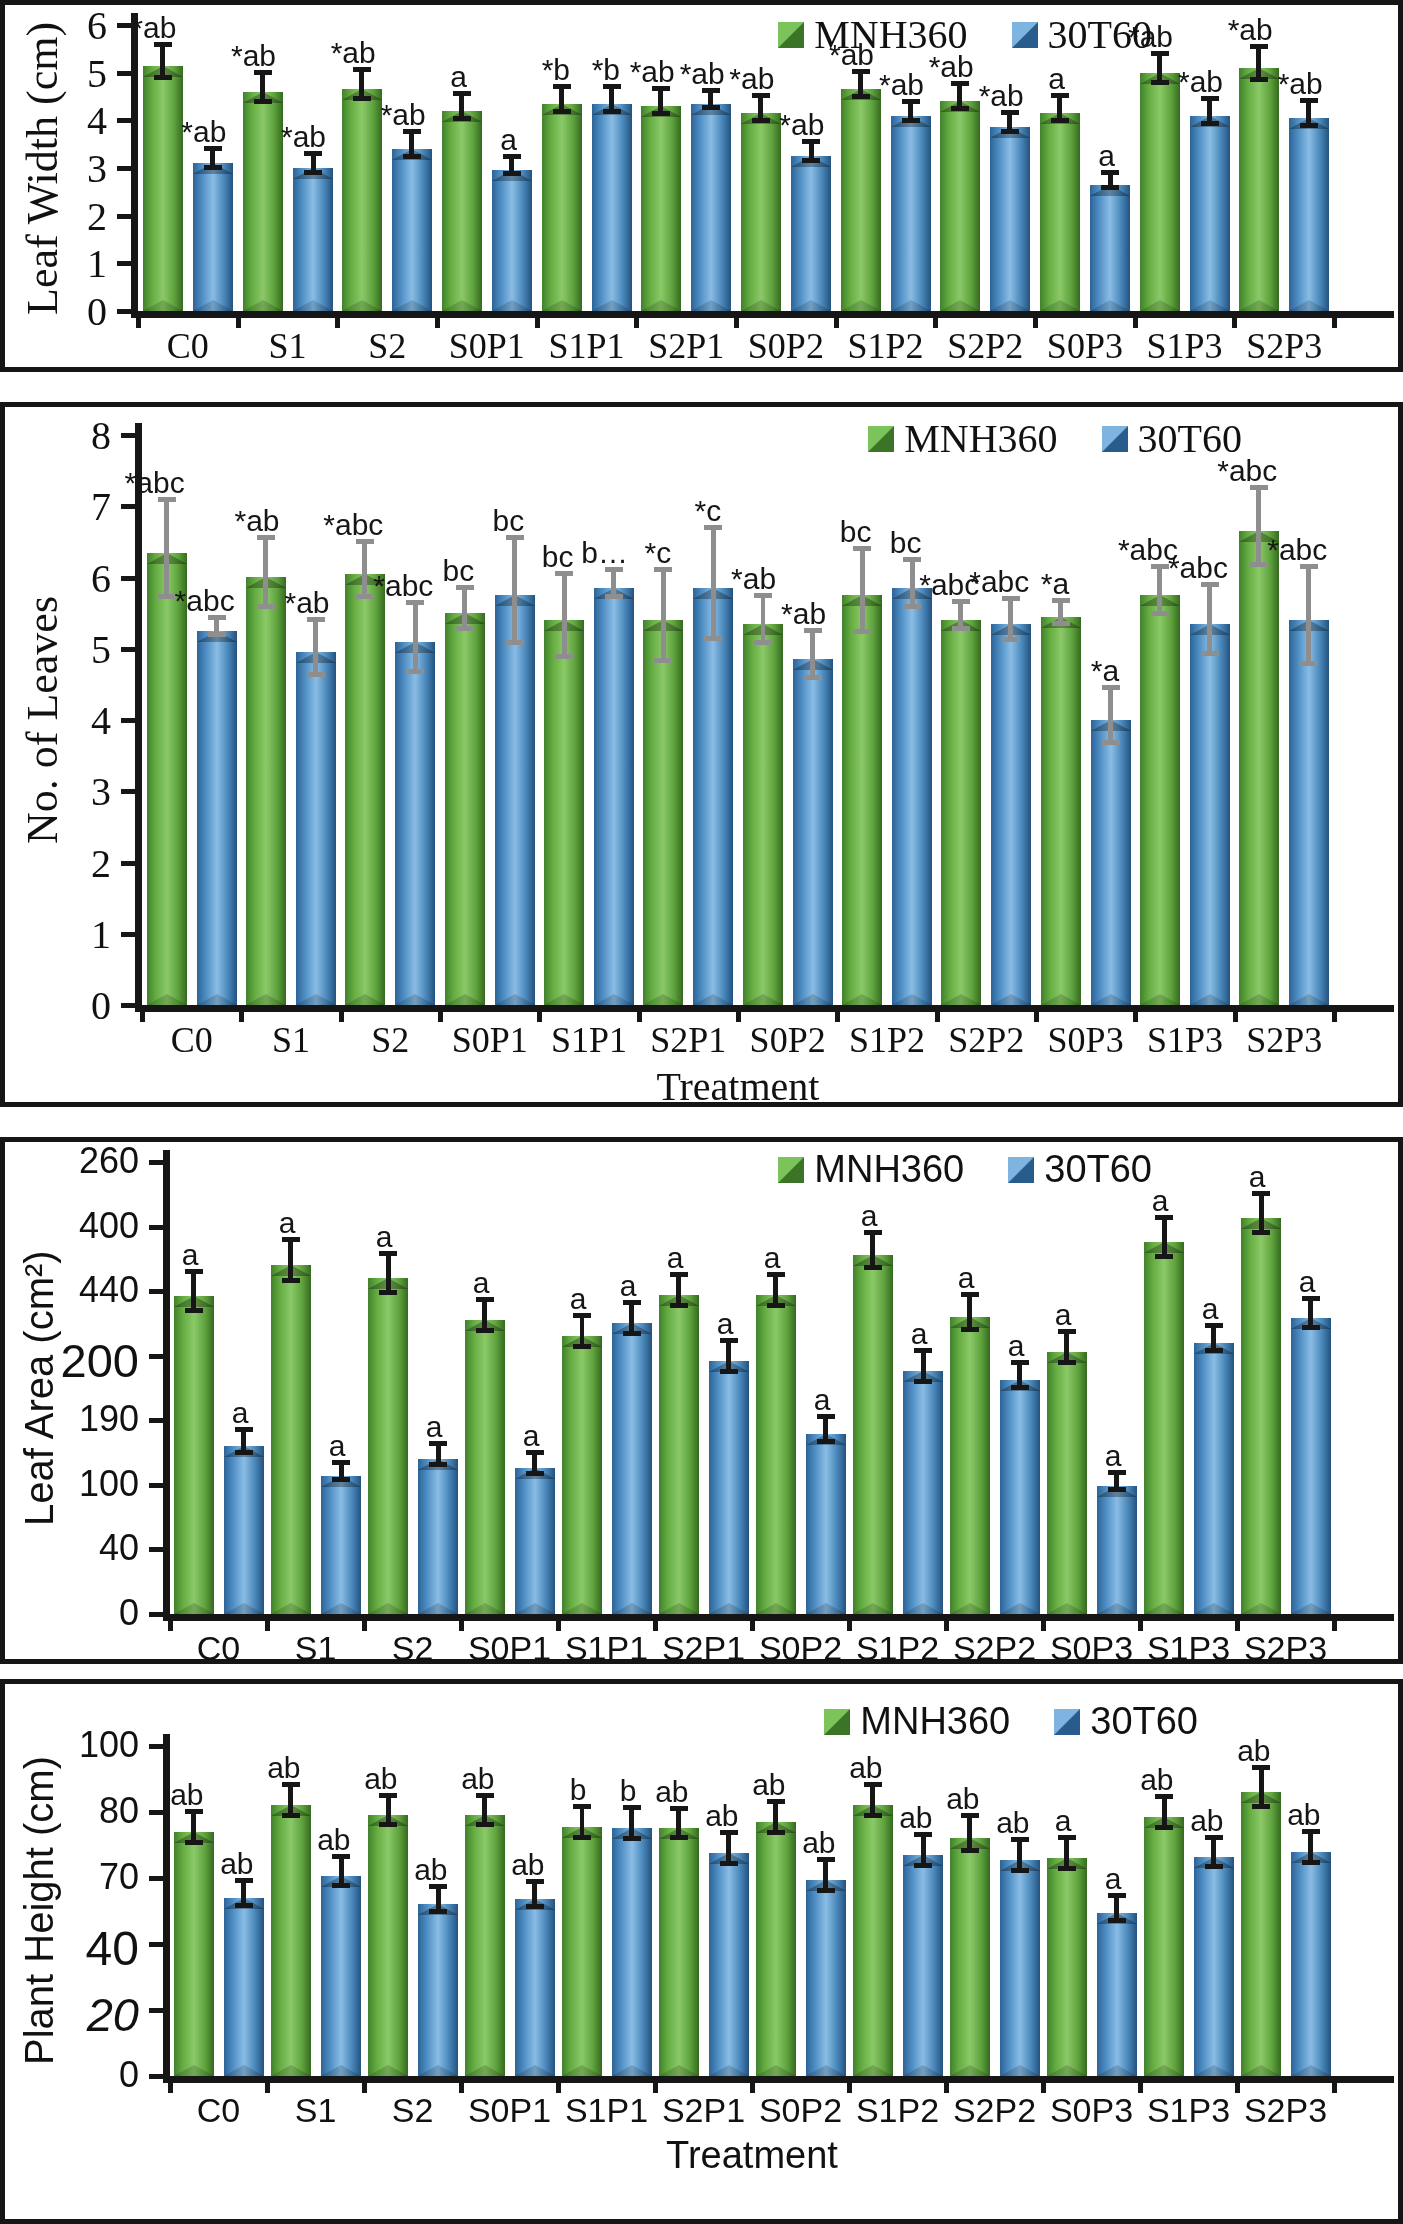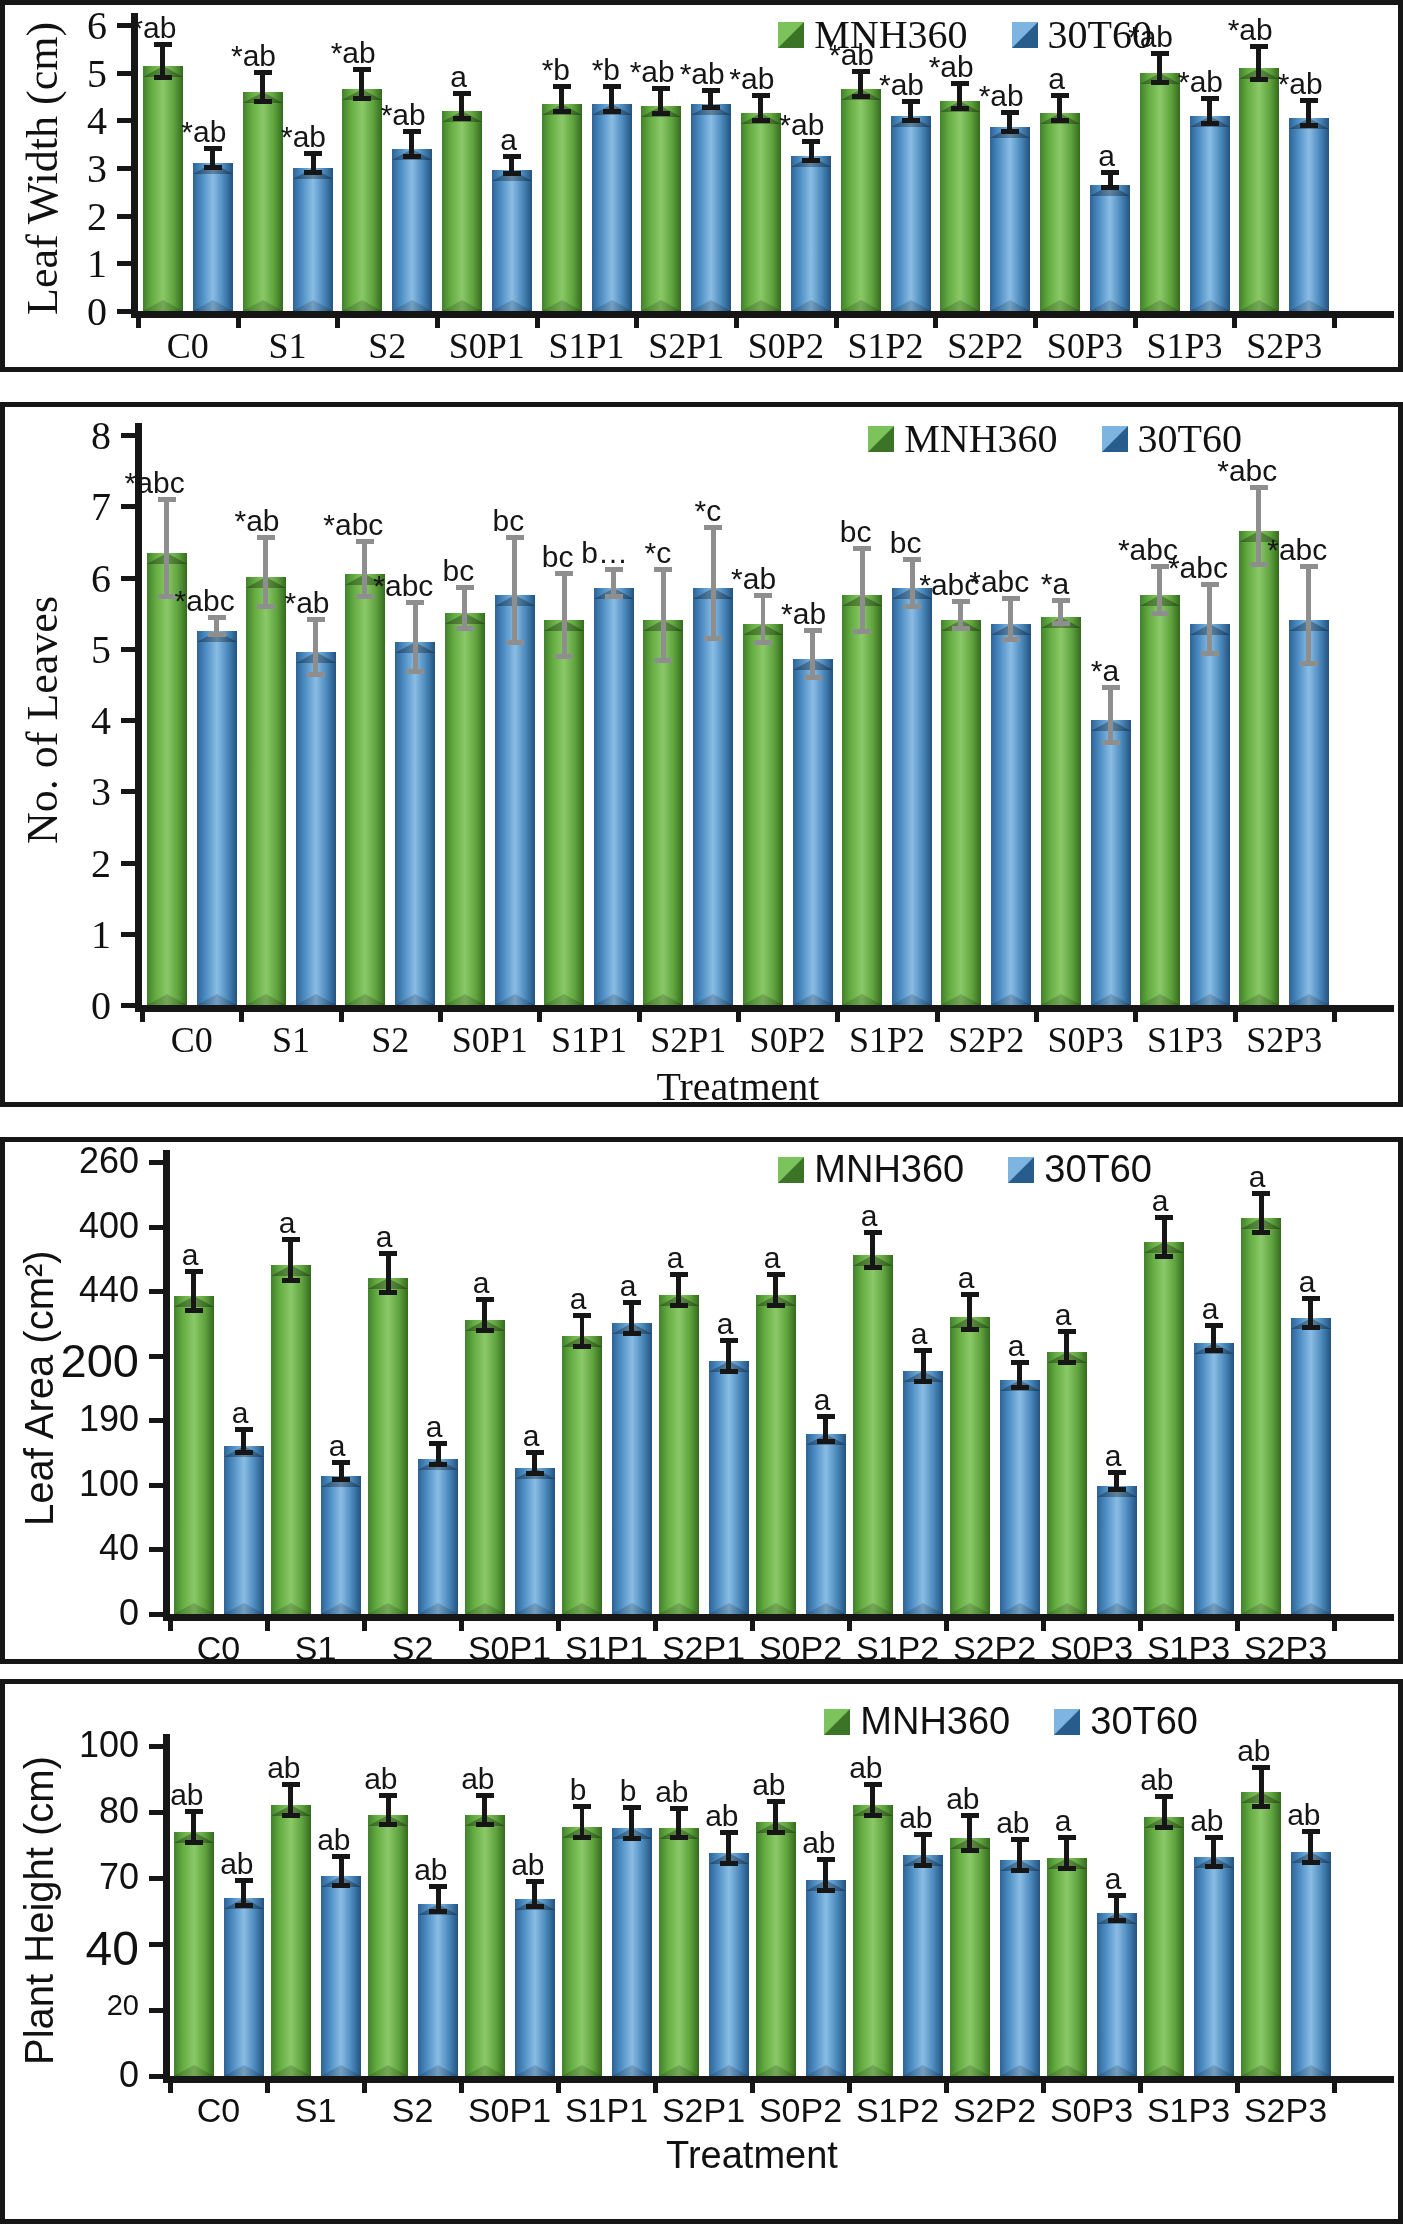--- a/index.html
+++ b/index.html
@@ -651,21 +651,21 @@
           <span style="font-size: 38px;">30T60</span>
         </span>
       </div>
     </section>
     <section class="panel" style="height: 545px; margin-top: 15px;">
       <div class="ylabel sans" style="left: 12px; top: 52px; height: 350px; font-size: 40px;">Plant Height (cm)</div>
       <div class="yaxis" style="left: 158px; top: 50px; width: 7px; height: 349px;"></div>
       <div class="ytick" style="left: 144px; top: 390px; width: 14px; height: 5px;"></div>
       <div class="yticklabel sans" style="left: 0px; width: 134px; top: 373px; font-size: 36px;">0</div>
       <div class="ytick" style="left: 144px; top: 324px; width: 14px; height: 5px;"></div>
-      <div class="yticklabel sans" style="left: 0px; width: 134px; top: 307px; font-size: 29px;">20</div>
+      <div class="yticklabel sans" style="left: 0px; width: 134px; top: 307px; font-size: 47px; font-style: italic;">20</div>
       <div class="ytick" style="left: 144px; top: 258px; width: 14px; height: 5px;"></div>
       <div class="yticklabel sans" style="left: 0px; width: 134px; top: 241px; font-size: 48px;">40</div>
       <div class="ytick" style="left: 144px; top: 192px; width: 14px; height: 5px;"></div>
       <div class="yticklabel sans" style="left: 0px; width: 134px; top: 175px; font-size: 36px;">70</div>
       <div class="ytick" style="left: 144px; top: 126px; width: 14px; height: 5px;"></div>
       <div class="yticklabel sans" style="left: 0px; width: 134px; top: 109px; font-size: 36px;">80</div>
       <div class="ytick" style="left: 144px; top: 60px; width: 14px; height: 5px;"></div>
       <div class="yticklabel sans" style="left: 0px; width: 134px; top: 43px; font-size: 36px;">100</div>
       <div class="xaxis" style="left: 158px; top: 392px; height: 7px; width: 1231px;"></div>
       <div class="bars" style="left: 165px; top: 62px; width: 1164px; height: 330px;">

